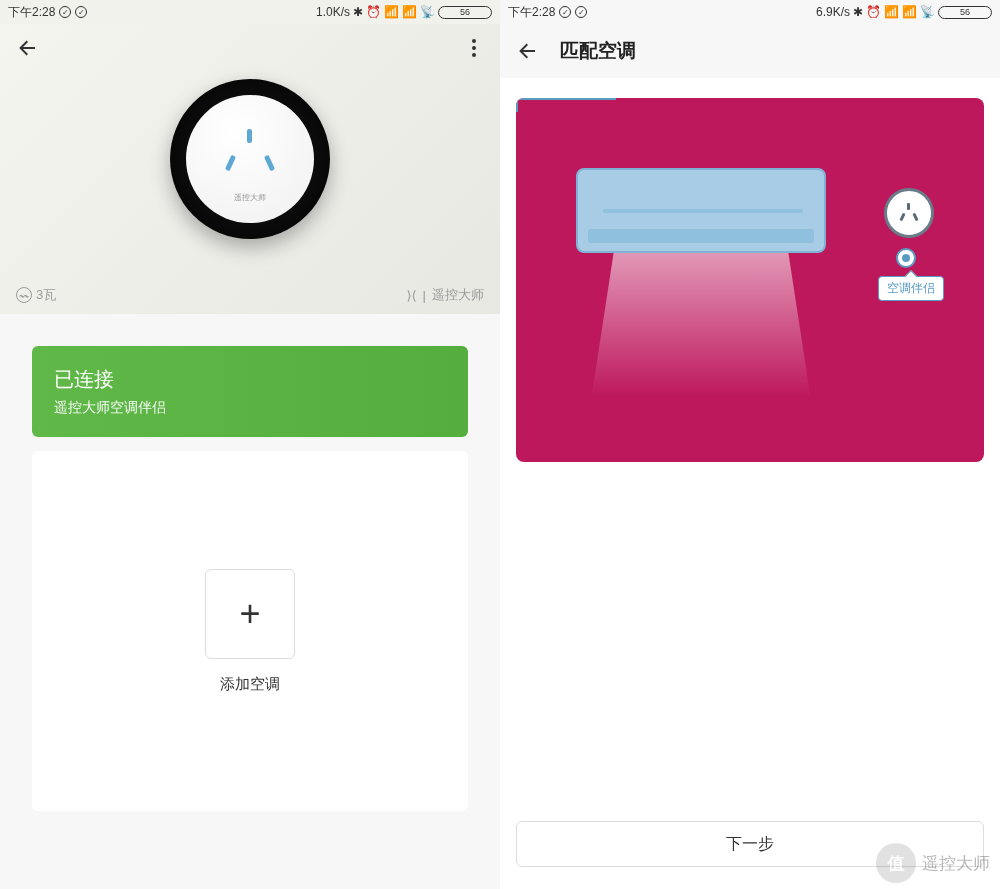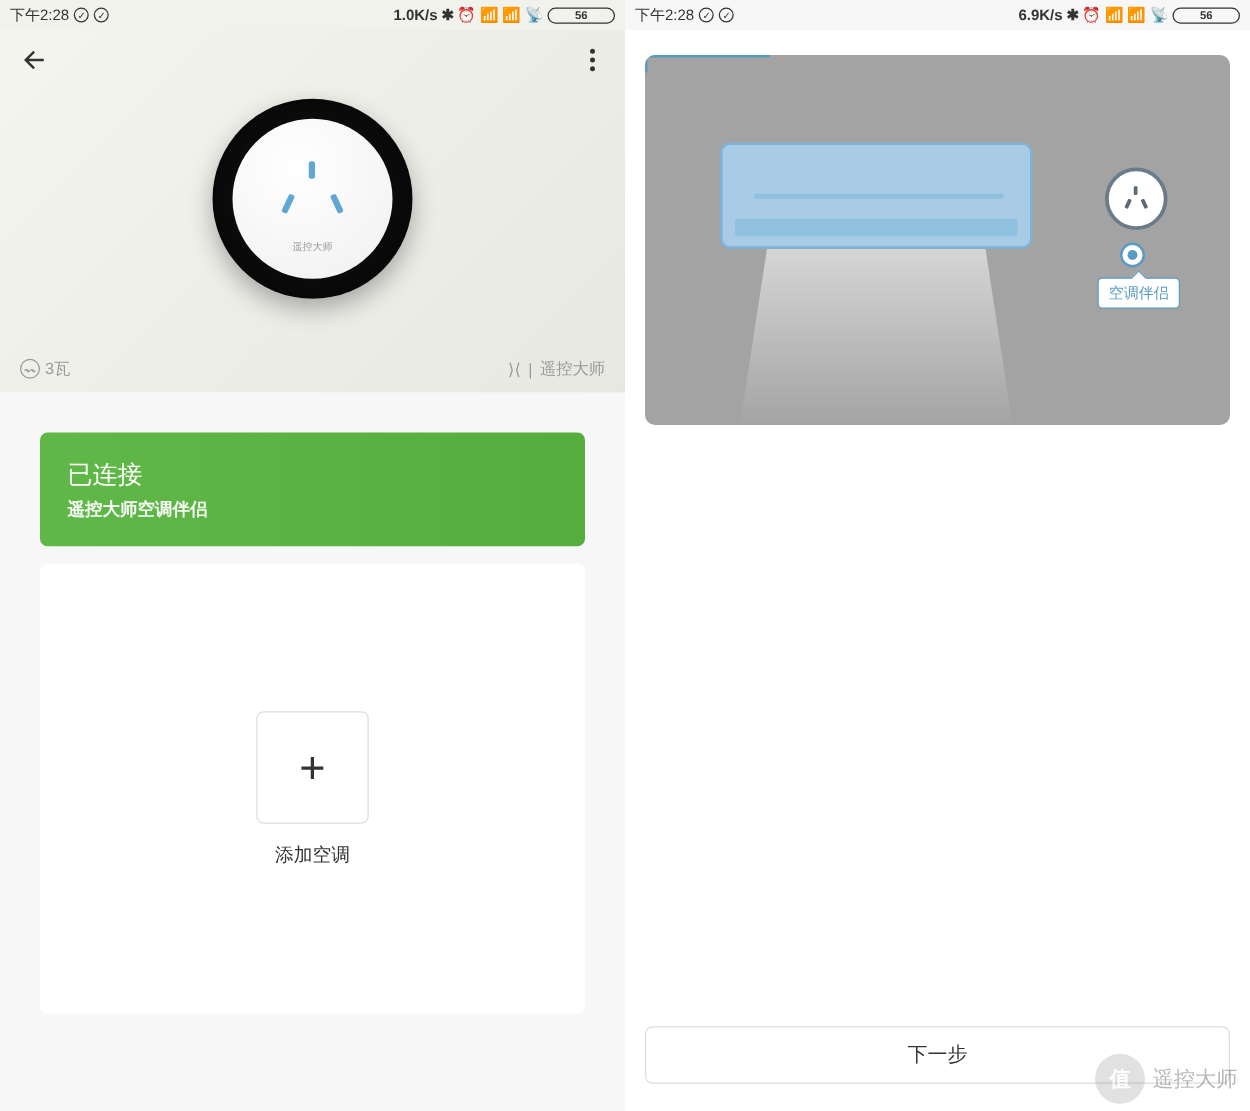--- a/index.html
+++ b/index.html
@@ -23,21 +23,21 @@
       display: flex;
       align-items: center;
       justify-content: space-between;
       padding: 0 8px;
       font-size: 12px;
       color: #333;
     }
     .status-bar.light { background: #f2f2ed; }
     .status-bar.gray { background: #f7f7f7; }
     .status-left { display: flex; align-items: center; gap: 4px; }
-    .status-right { display: flex; align-items: center; gap: 3px; font-weight: bold; }
+    .status-right { display: flex; align-items: center; gap: 3px; }
     .check-icon {
       width: 12px; height: 12px;
       border: 1.2px solid #333;
       border-radius: 50%;
       display: inline-flex;
       align-items: center;
       justify-content: center;
       font-size: 8px;
     }
     .battery-badge {
@@ -143,21 +143,21 @@
       padding: 32px;
       height: calc(889px - 24px - 290px);
     }
     .connected-card {
       background: linear-gradient(90deg, #5fb848 0%, #54ad3d 100%);
       border-radius: 6px;
       padding: 20px 22px;
       color: #fff;
     }
     .connected-title { font-size: 20px; font-weight: 500; margin-bottom: 6px; }
-    .connected-sub { font-size: 14px; opacity: 0.95; font-weight: bold; }
+    .connected-sub { font-size: 14px; opacity: 0.95; }
     .add-card {
       background: #fff;
       border-radius: 6px;
       margin-top: 14px;
       height: 360px;
       display: flex;
       flex-direction: column;
       align-items: center;
       justify-content: center;
     }
@@ -178,22 +178,22 @@
       height: 54px;
       display: flex;
       align-items: center;
       padding: 0 16px;
       gap: 20px;
       background: #f7f7f7;
     }
     .nav-title { font-size: 19px; font-weight: 600; color: #222; }
     .illustration {
       margin: 20px 16px 0;
-      height: 296px;
-      background: #a3a3a3;
+      height: 364px;
+      background: #be185d;
       border-radius: 8px;
       position: relative;
       overflow: hidden;
     }
     .ac-unit {
       position: absolute;
       top: 70px;
       left: 60px;
       width: 250px;
       height: 85px;
@@ -412,20 +412,28 @@
       <span>6.9K/s</span>
       <span>✱</span>
       <span>⏰</span>
       <span>📶</span>
       <span>📶</span>
       <span>📡</span>
       <span class="battery-badge">56</span>
     </div>
   </div>
 
+  <div class="nav-bar2">
+    <div class="back-arrow">
+      <svg viewBox="0 0 24 24" width="24" height="24">
+          <path d="M19 11H7l5-5-1.4-1.4L3.2 12l7.4 7.4L12 18l-5-5h12z" fill="#333"></path>
+        </svg>
+    </div>
+    <div class="nav-title">匹配空调</div>
+  </div>
 
   <div class="illustration">
     <div class="ac-unit">
       <div class="ac-vent"></div>
     </div>
     <div class="air-flow"></div>
     <div class="wire2"></div>
     <div class="wire1"></div>
     <div class="plug-circle">
       <div class="mini-holes">

